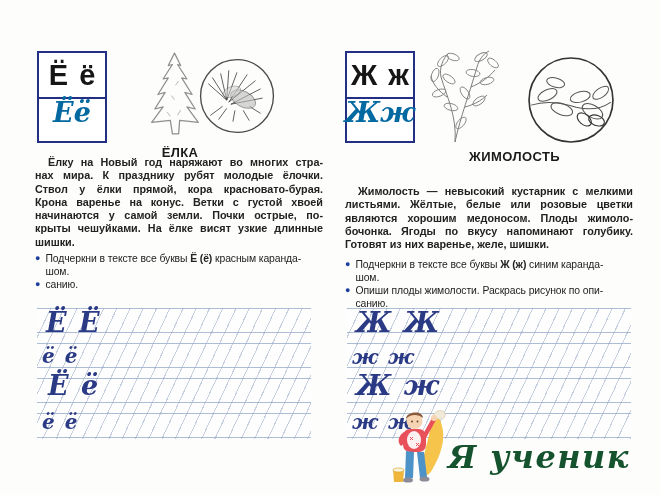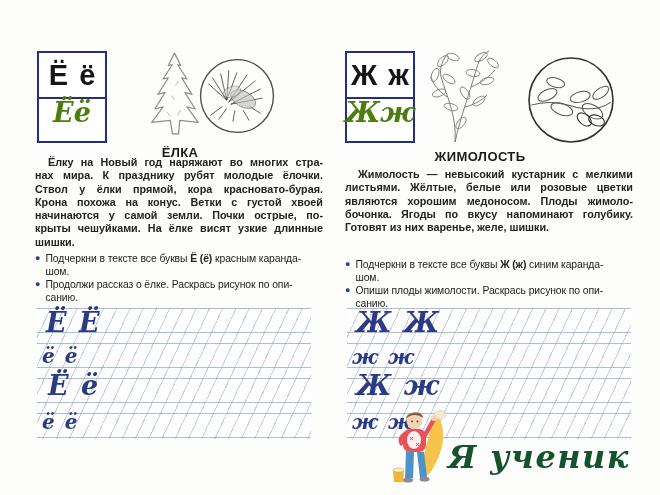--- a/index.html
+++ b/index.html
@@ -7,21 +7,21 @@
   #screen{position:relative;width:660px;height:495px;background:#fdfdfb;}
   .page{position:absolute;top:0;height:495px;}
   #page-left{left:30px;width:300px;}
   #page-right{left:340px;width:300px;}
 
   
   .letterbox{position:absolute;top:51px;width:66px;height:88px;border:2.5px solid #232f85;background:#fff;box-sizing:content-box;}
   .cell-print{height:44px;border-bottom:2.5px solid #232f85;display:flex;align-items:center;justify-content:center;
     font-weight:600;font-size:29px;color:#161616;word-spacing:3px;font-family:"Liberation Sans",sans-serif;}
   .cell-cursive{height:26px;display:flex;align-items:center;justify-content:center;
-    font-family:"DejaVu Serif",serif;font-style:italic;font-weight:600;font-size:27px;color:#4d7c0f;}
+    font-family:"DejaVu Serif",serif;font-style:italic;font-weight:600;font-size:27px;color:#0369a1;}
 
   .illus{position:absolute;}
   .title{position:absolute;font-weight:bold;font-size:13px;color:#1a1a1a;letter-spacing:.4px;text-align:center;}
 
   .para{position:absolute;width:288px;font-size:10.8px;line-height:13.3px;color:#222;}
   .pline{text-align:justify;font-weight:bold;}
   .jl{text-align-last:justify;}
   .indent{text-indent:13px;}
   .last{text-align:left;}
 
@@ -73,38 +73,37 @@
         <ellipse cx="33" cy="34" rx="9" ry="5" transform="rotate(-20 33 34)" fill="#cfcfcf" opacity="0.5" stroke="#666" stroke-width="0.8"></ellipse>
       </svg>
     </div>
 
     <div class="title" style="left:100px;top:145px;width:100px;">ЁЛКА</div>
 
     <div class="para" style="left:5px;top:156px;">
       <div class="pline jl indent">Ёлку на Новый год наряжают во многих стра-</div>
       <div class="pline jl">нах мира. К празднику рубят молодые ёлочки.</div>
       <div class="pline jl">Ствол у ёлки прямой, кора красновато-бурая.</div>
-      <div class="pline jl">Крона похожа на конус. Ветки с густой хвоей</div>
+      <div class="pline jl">Крона варенье на конус. Ветки с густой хвоей</div>
       <div class="pline jl">начинаются у самой земли. Почки острые, по-</div>
       <div class="pline jl">крыты чешуйками. На ёлке висят узкие длинные</div>
       <div class="pline last">шишки.</div>
     </div>
 
     <div class="bullets" style="left:5px;top:252px;">
       <div class="b-row">
         <span class="dot">●</span>
         <div class="b-text">
           <div><span>Подчеркни в тексте все буквы </span><b>Ё (ё)</b><span> красным каранда-</span></div>
           <div>шом.</div>
         </div>
       </div>
       <div class="b-row">
         <span class="dot">●</span>
         <div class="b-text">
-          <div>Продолжи рассказ о ёлке. Раскрась рисунок по опи-</div>
           <div>санию.</div>
         </div>
       </div>
     </div>
 
     <div class="grid" style="left:7px;width:274px;">
       <div class="smp cap" style="left:9px;top:1px;">Ё Ё</div>
       <div class="smp low" style="left:5px;top:38px;">ё ё</div>
       <div class="smp cap" style="left:11px;top:64px;">Ё ё</div>
       <div class="smp low" style="left:5px;top:104px;">ё ё</div>
@@ -155,23 +154,23 @@
           <ellipse cx="72" cy="36" rx="9" ry="4.5" transform="rotate(-35 72 36)"></ellipse>
           <ellipse cx="28" cy="26" rx="9" ry="4.5" transform="rotate(15 28 26)"></ellipse>
         </g>
         <g fill="none" stroke="#333" stroke-width="1.1">
           <ellipse cx="56" cy="62" rx="8" ry="5" transform="rotate(40 56 62)"></ellipse>
           <ellipse cx="68" cy="63" rx="8" ry="5" transform="rotate(20 68 63)"></ellipse>
         </g>
       </svg>
     </div>
 
-    <div class="title" style="left:60px;top:149px;width:160px;">ЖИМОЛОСТЬ</div>
-
-    <div class="para" style="left:5px;top:168px;">
+    <div class="title" style="left:60px;top:149px;width:160px;text-align:right;">ЖИМОЛОСТЬ</div>
+
+    <div class="para" style="left:5px;top:185px;">
       <div class="pline jl indent">Жимолость — невысокий кустарник с мелкими</div>
       <div class="pline jl">листьями. Жёлтые, белые или розовые цветки</div>
       <div class="pline jl">являются хорошим медоносом. Плоды жимоло-</div>
       <div class="pline jl">бочонка. Ягоды по вкусу напоминают голубику.</div>
       <div class="pline last">Готовят из них варенье, желе, шишки.</div>
     </div>
 
     <div class="bullets" style="left:5px;top:258px;">
       <div class="b-row">
         <span class="dot">●</span>

